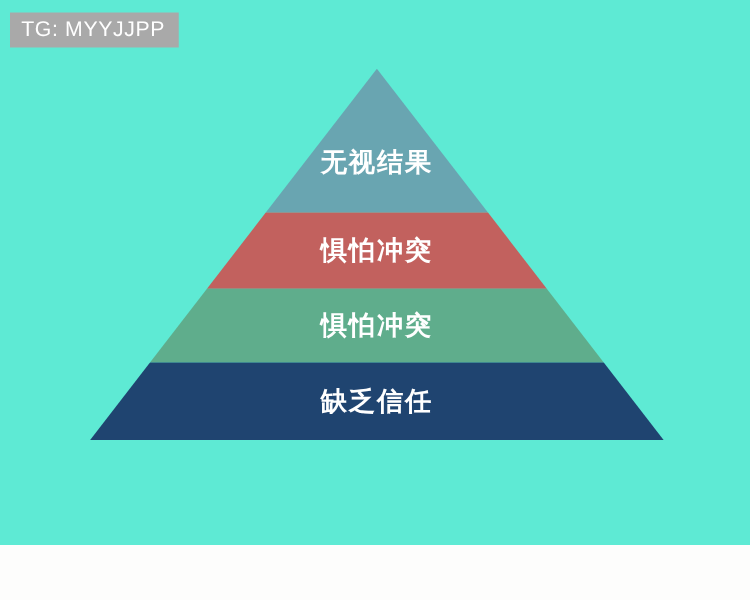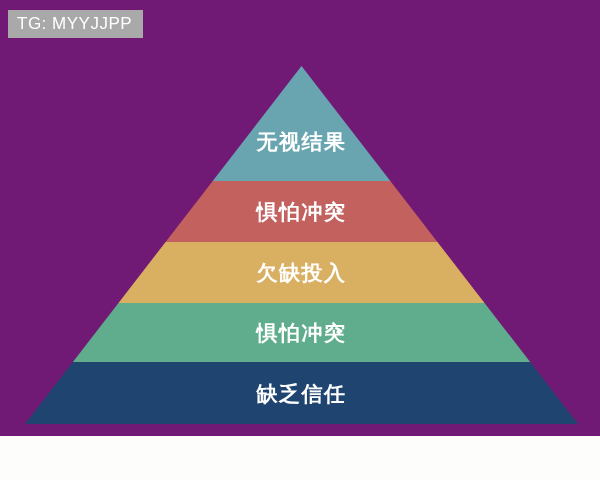--- a/index.html
+++ b/index.html
@@ -6,38 +6,38 @@
   html, body { width: 600px; height: 480px; }
   body {
     font-family: "Liberation Sans", sans-serif;
     background: #fdfdfc;
     overflow: hidden;
   }
   .canvas {
     position: relative;
     width: 600px;
     height: 436px;
-    background: #701a75;
+    background: #5eead4;
   }
   .badge {
     position: absolute;
     color: #ffffff;
     font-size: 17px;
     font-weight: 400;
     letter-spacing: 0.5px;
     padding: 4px 11px 5px 9px;
     line-height: 19px;
     white-space: nowrap;
   }
   .badge-tg { left: 8px; top: 10px; }
   .badge-site { right: 5px; bottom: 12px; }
   .pyramid {
     position: absolute;
     left: 25px;
-    top: 66px;
+    top: 55px;
     width: 553px;
     height: 358px;
     clip-path: polygon(50% 0, 100% 100%, 0 100%);
     display: flex;
     flex-direction: column;
   }
   .band {
     width: 100%;
     display: flex;
     align-items: center;
@@ -63,23 +63,20 @@
 
   <div class="badge badge-tg" style="background: rgb(169, 169, 169); color: rgb(255, 255, 255);">TG: MYYJJPP</div>
 
   <div class="pyramid">
     <div class="band band-0" style="background: rgb(105, 165, 177);">
       <span class="band-label" style="color: rgb(255, 255, 255);">无视结果</span>
     </div>
     <div class="band band-1" style="background: rgb(194, 97, 94);">
       <span class="band-label" style="color: rgb(255, 255, 255);">惧怕冲突</span>
     </div>
-    <div class="band band-2" style="background: rgb(217, 175, 98);">
-      <span class="band-label" style="color: rgb(255, 255, 255);">欠缺投入</span>
-    </div>
     <div class="band band-3" style="background: rgb(95, 173, 140);">
       <span class="band-label" style="color: rgb(255, 255, 255);">惧怕冲突</span>
     </div>
     <div class="band band-4" style="background: rgb(31, 68, 112);">
       <span class="band-label" style="color: rgb(255, 255, 255);">缺乏信任</span>
     </div>
   </div>
 
 
 </div>

